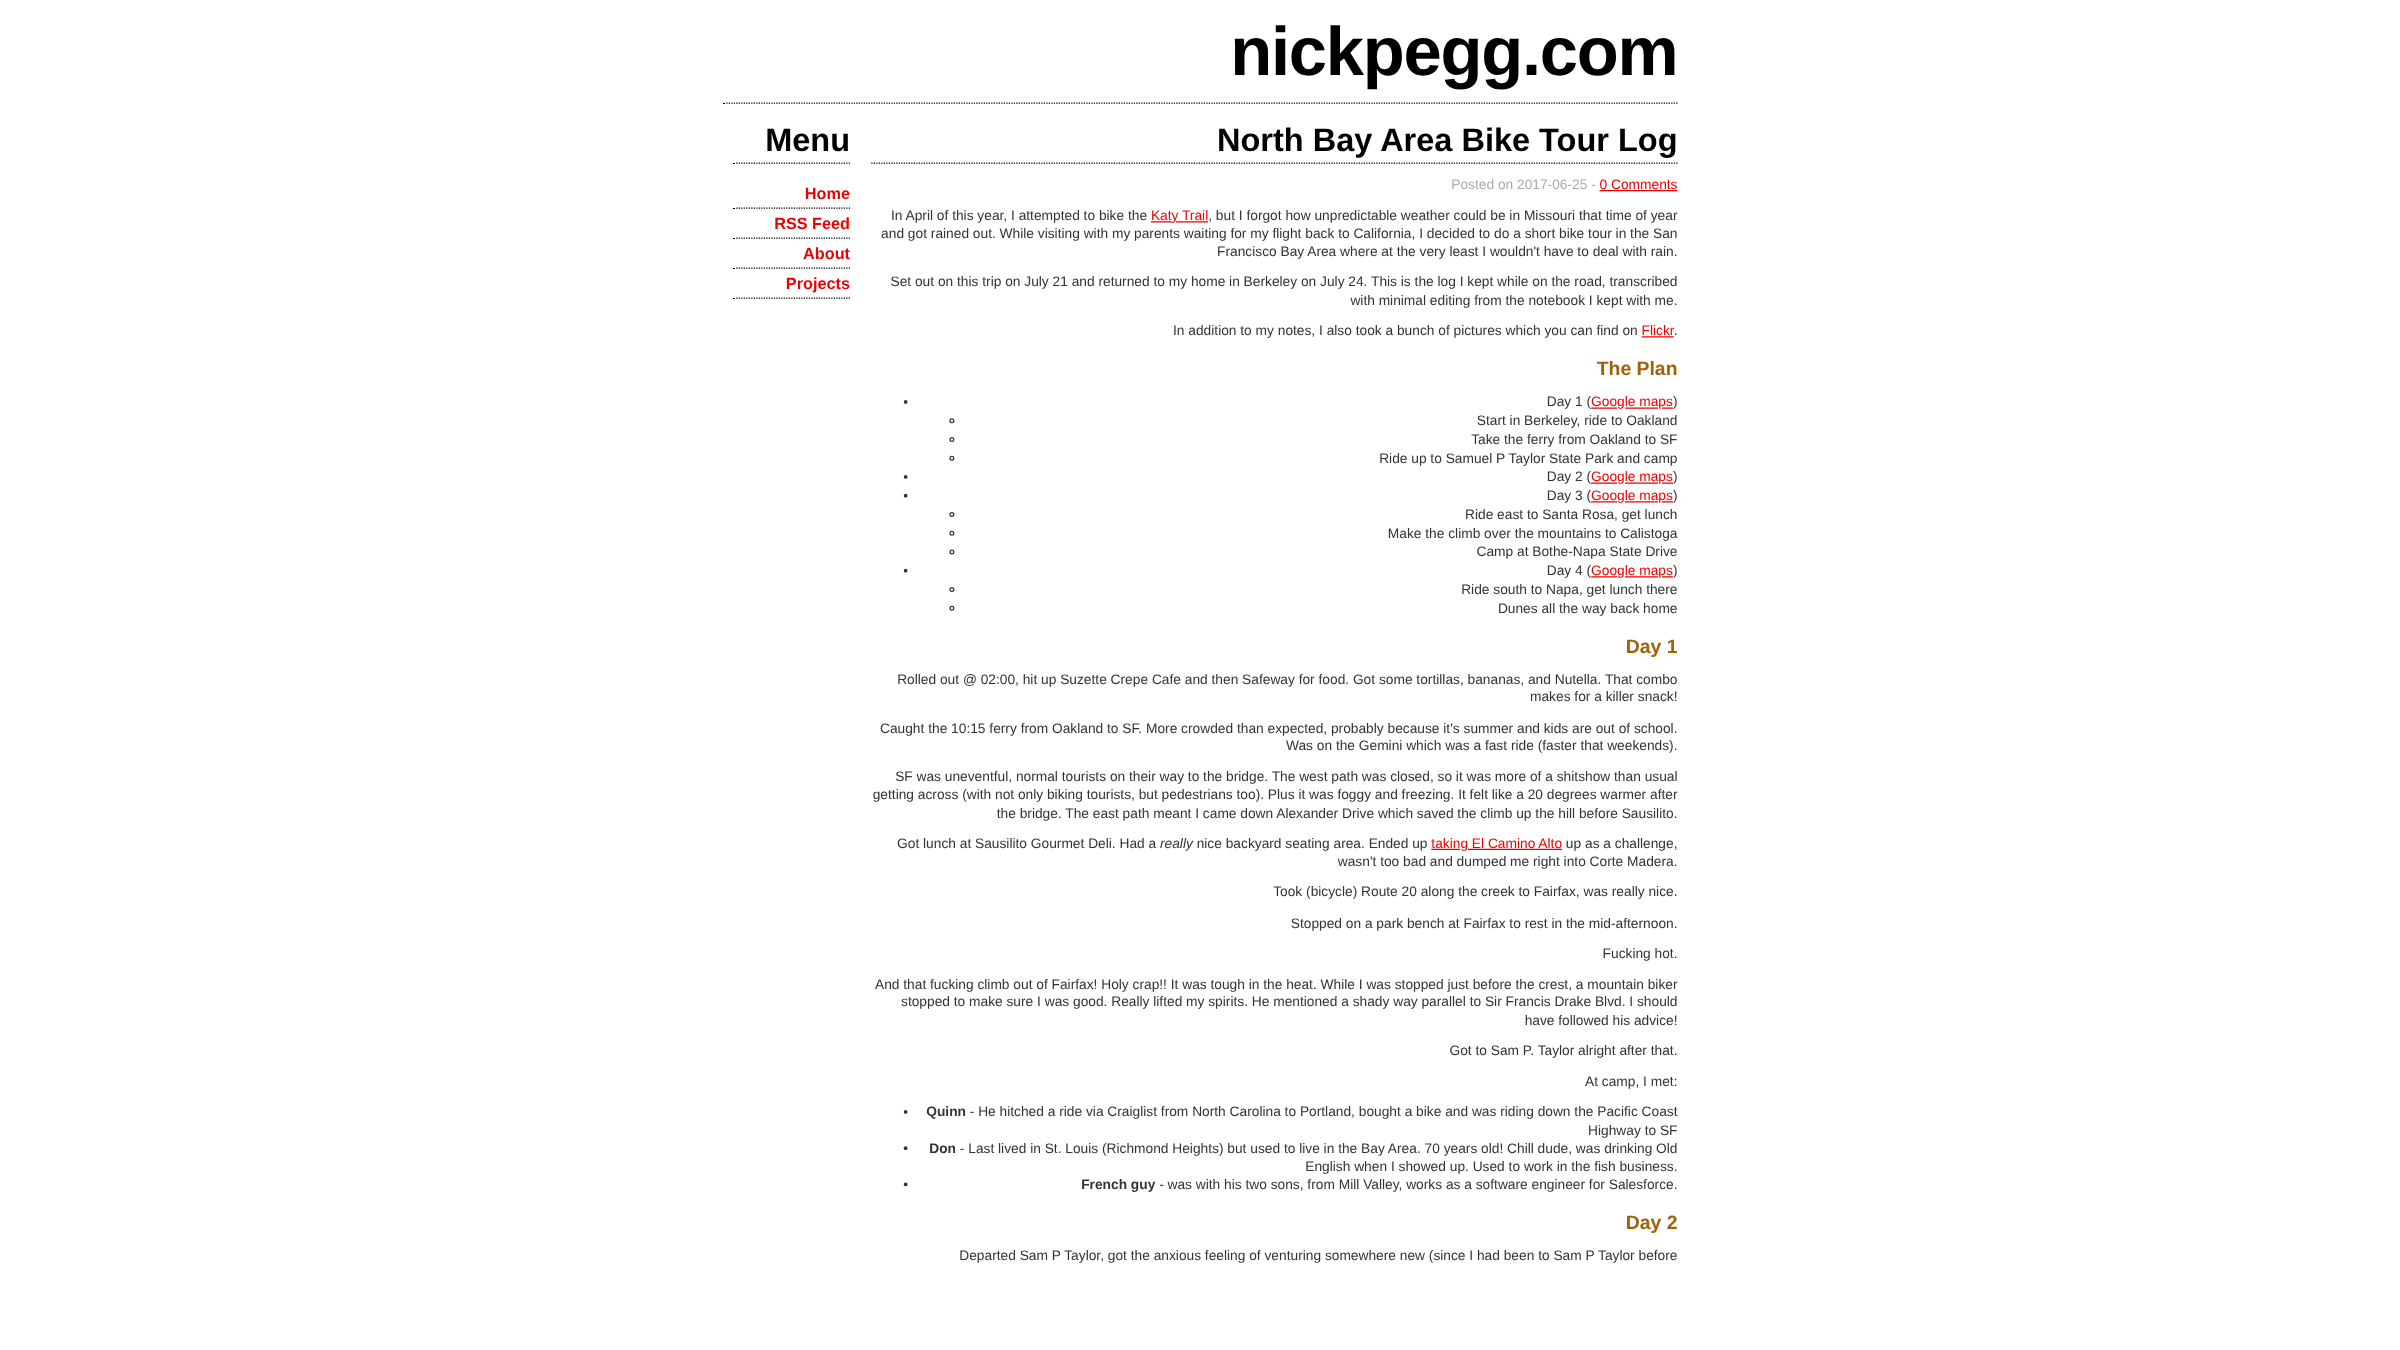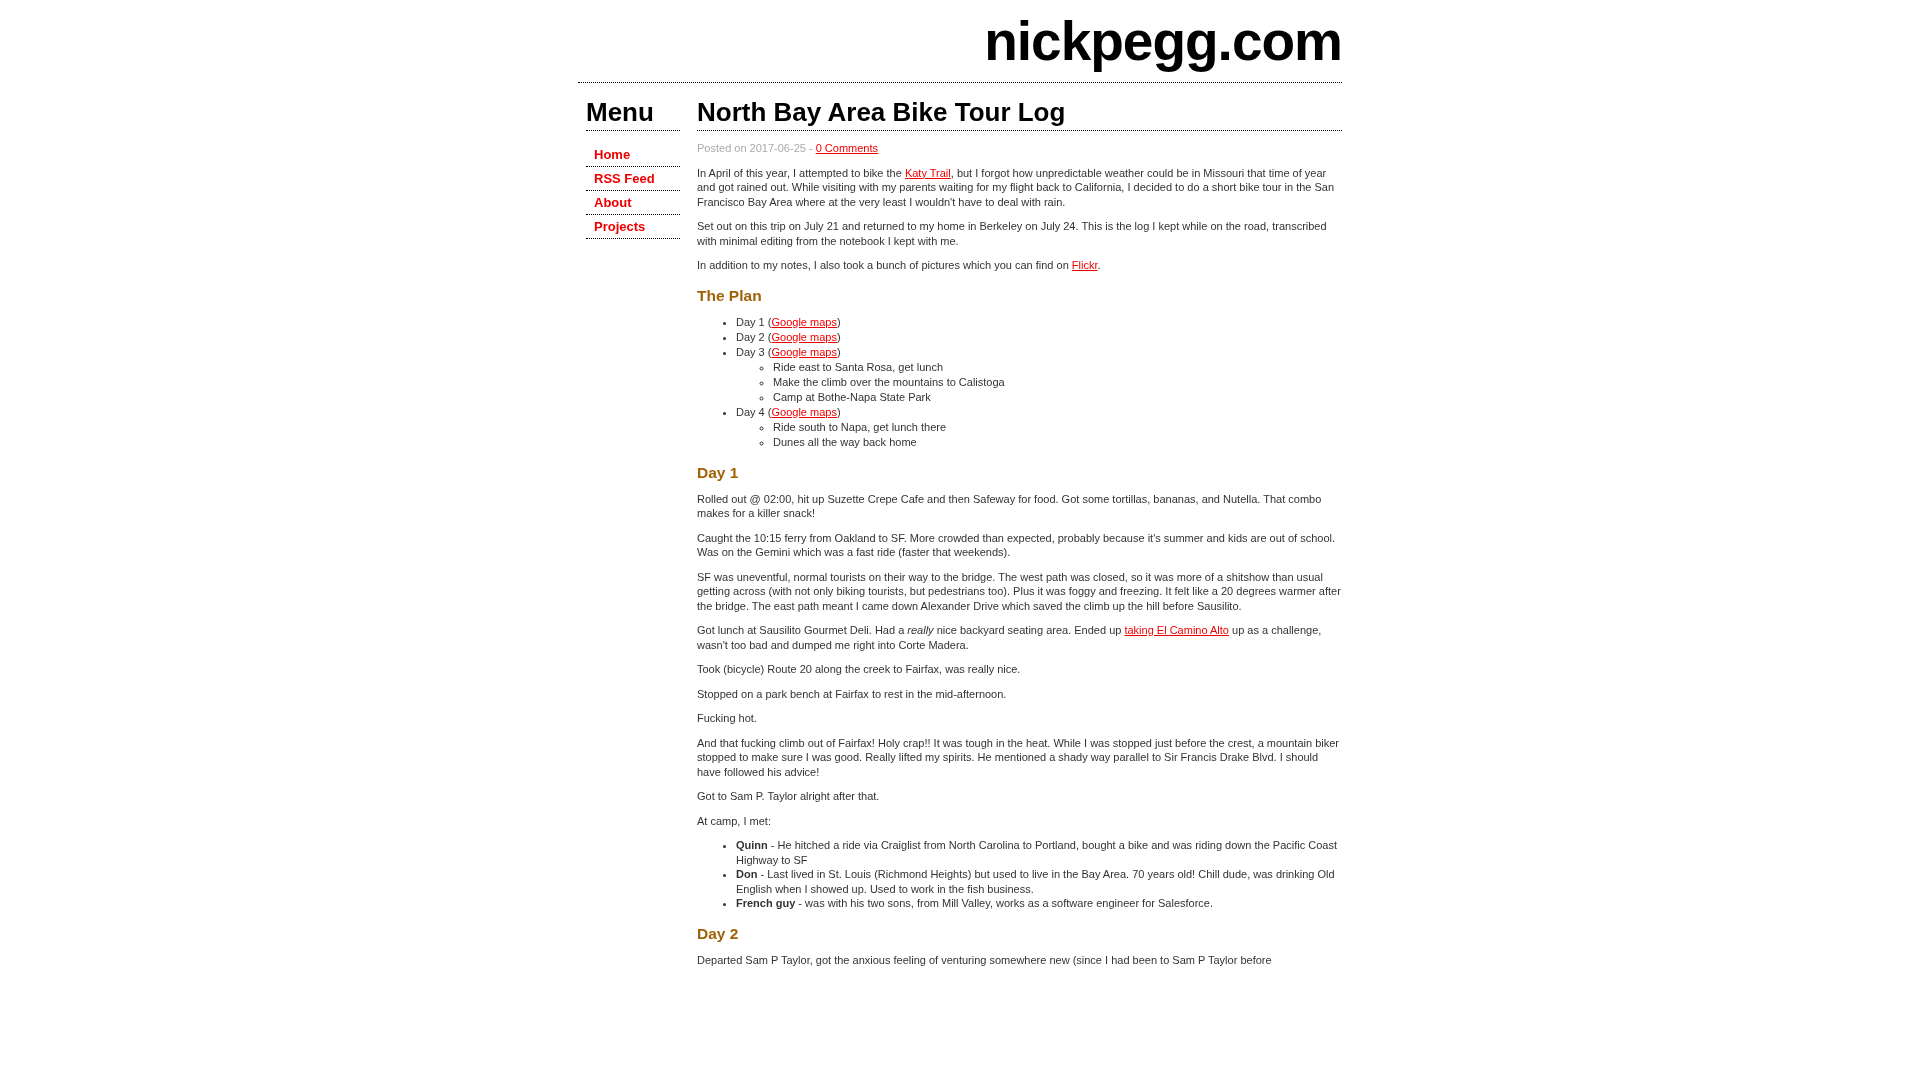--- a/index.html
+++ b/index.html
@@ -12,21 +12,21 @@
   }
   .container { width: 764px; margin: 12px auto; }
 
   .header { border-bottom: 1px dotted #000; padding-bottom: 13px; }
   h1.site-title {
     margin: 0; padding-top: 2px; text-align: right;
     font-size: 55px; line-height: 55px; letter-spacing: -1px;
     color: #000; font-weight: bold;
   }
 
-  .columns { display: flex; align-items: flex-start; }
+  .columns { display: flex; align-items: flex-start; text-align: right; }
 
   .sidebar { width: 94px; margin-left: 8px; flex: none; }
   .sidebar h2, .post-title {
     font-size: 26px; line-height: 28px; font-weight: bold; color: #000;
     margin: 15px 0 0; padding-bottom: 4px; border-bottom: 1px dotted #000;
   }
   .menu { list-style: none; margin: 12px 0 0; padding: 0; }
   .menu li { border-bottom: 1px dotted #000; padding: 4px 0; }
   .menu a {
     display: block; padding-left: 8px;
@@ -86,30 +86,35 @@
 
       <p>Set out on this trip on July 21 and returned to my home in Berkeley on July 24. This is the log I kept while on the road, transcribed with minimal editing from the notebook I kept with me.</p>
 
       <p><span>In addition to my notes, I also took a bunch of pictures which you can find on </span><a class="lnk">Flickr</a><span>.</span></p>
 
       <h3>The Plan</h3>
 
       <ul class="plan">
         <li>
           <span>Day 1 (</span><a class="lnk">Google maps</a><span>)</span>
+          <ul>
+            <li>Start in Berkeley, ride to Oakland</li>
+            <li>Take the ferry from Oakland to SF</li>
+            <li>Ride up to Samuel P Taylor State Park and camp</li>
+          </ul>
         </li>
         <li>
           <span>Day 2 (</span><a class="lnk">Google maps</a><span>)</span>
         </li>
         <li>
           <span>Day 3 (</span><a class="lnk">Google maps</a><span>)</span>
           <ul>
             <li>Ride east to Santa Rosa, get lunch</li>
             <li>Make the climb over the mountains to Calistoga</li>
-            <li>Camp at Bothe-Napa State Park</li>
+            <li>Camp at Bothe-Napa State Drive</li>
           </ul>
         </li>
         <li>
           <span>Day 4 (</span><a class="lnk">Google maps</a><span>)</span>
           <ul>
             <li>Ride south to Napa, get lunch there</li>
             <li>Dunes all the way back home</li>
           </ul>
         </li>
       </ul>

